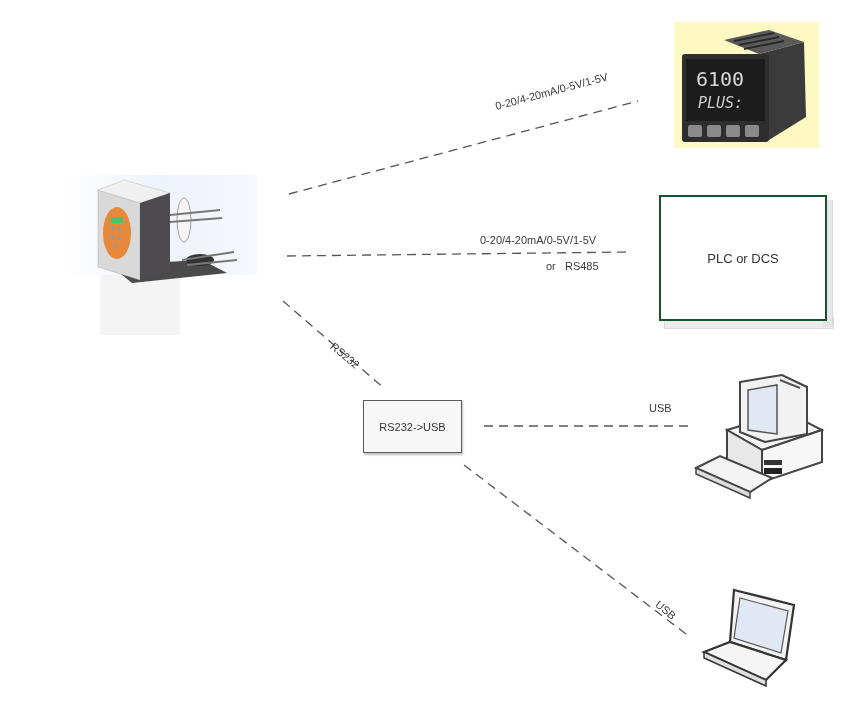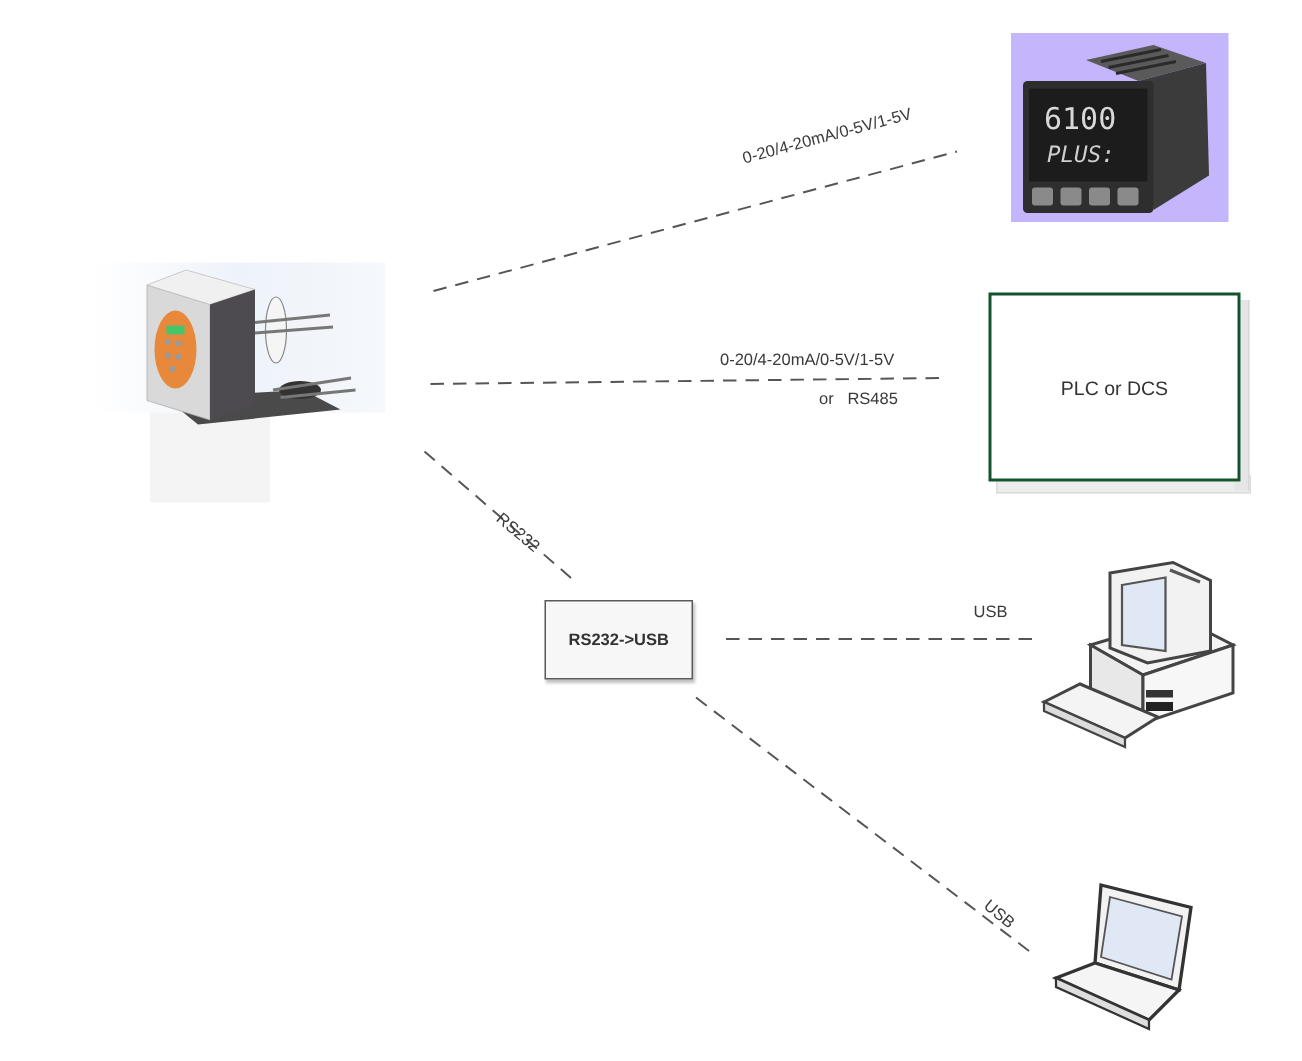--- a/index.html
+++ b/index.html
@@ -4,21 +4,21 @@
   <style>
     html, body { margin: 0; padding: 0; background: #ffffff; }
     body { width: 868px; height: 707px; position: relative; overflow: hidden;
            font-family: "Liberation Sans", "DejaVu Sans", sans-serif; color: #333; }
     .abs { position: absolute; }
     svg.lines { position: absolute; left: 0; top: 0; }
     .lbl { position: absolute; font-size: 11px; color: #3a3a3a; white-space: nowrap; }
     .box-conv { position: absolute; left: 363px; top: 400px; width: 97px; height: 51px;
                 background: #f7f7f7; border: 1px solid #5a5a5a;
                 box-shadow: 1px 2px 2px rgba(0,0,0,0.25);
-                display: flex; align-items: center; justify-content: center; font-size: 11px; font-weight: bold; }
+                display: flex; align-items: center; justify-content: center; font-size: 11px; }
     .plc { position: absolute; left: 659px; top: 195px; width: 164px; height: 122px;
            background: #ffffff; border: 2px solid #14532d;
            display: flex; align-items: center; justify-content: center; font-size: 13px; color: #333; }
     .plc-bottom { position: absolute; left: 664px; top: 317px; width: 168px; height: 10px;
                   background: #ececec; border: 1px solid #dcdcdc; }
   </style>
 </head>
 <body>
 
 <svg class="lines" width="868" height="707">
@@ -61,21 +61,21 @@
     <ellipse cx="122" cy="55" rx="7" ry="22" fill="#f5f5f5" stroke="#888" stroke-width="0.8"></ellipse>
     <line x1="108" y1="50" x2="158" y2="45" stroke="#777" stroke-width="2"></line>
     <line x1="108" y1="57" x2="160" y2="53" stroke="#777" stroke-width="2"></line>
 
     <ellipse cx="138" cy="95" rx="14" ry="6" fill="#333"></ellipse>
     <line x1="120" y1="95" x2="172" y2="87" stroke="#777" stroke-width="2"></line>
     <line x1="125" y1="100" x2="175" y2="95" stroke="#777" stroke-width="2"></line>
   </svg>
 </div>
 
-<div class="abs" style="left:674px;top:22px;width:145px;height:126px;background:#c4b5fd;">
+<div class="abs" style="left:674px;top:22px;width:145px;height:126px;background:#fef9c3;">
   <svg width="145" height="126">
     <polygon points="50,18 95,8 130,20 85,32" fill="#5a5a5a"></polygon>
     <g stroke="#2a2a2a" stroke-width="2">
       <line x1="60" y1="19" x2="100" y2="11"></line>
         <line x1="65" y1="23" x2="105" y2="15"></line>
       <line x1="70" y1="27" x2="110" y2="19"></line>
     </g>
     <polygon points="85,32 130,20 132,95 95,118" fill="#3b3b3b"></polygon>
     <rect x="8" y="32" width="87" height="88" rx="3" fill="#2e2e2e"></rect>
     <rect x="12" y="37" width="79" height="62" fill="#1c1c1c"></rect>

